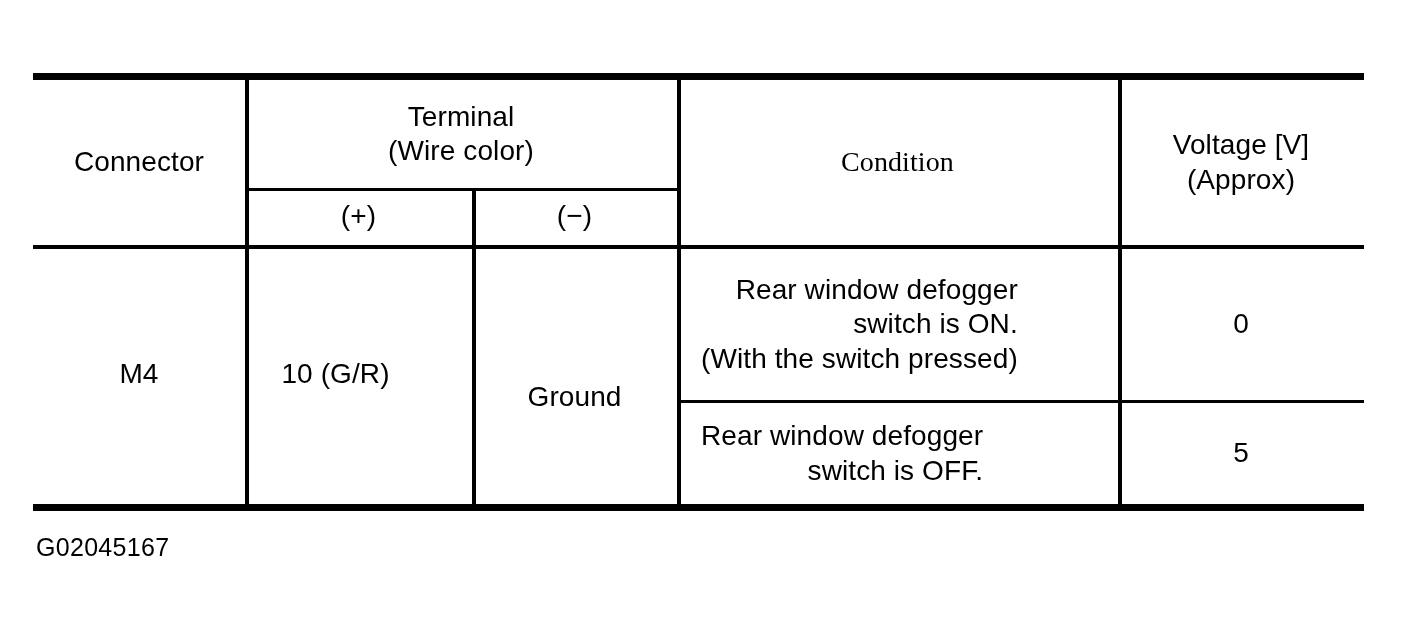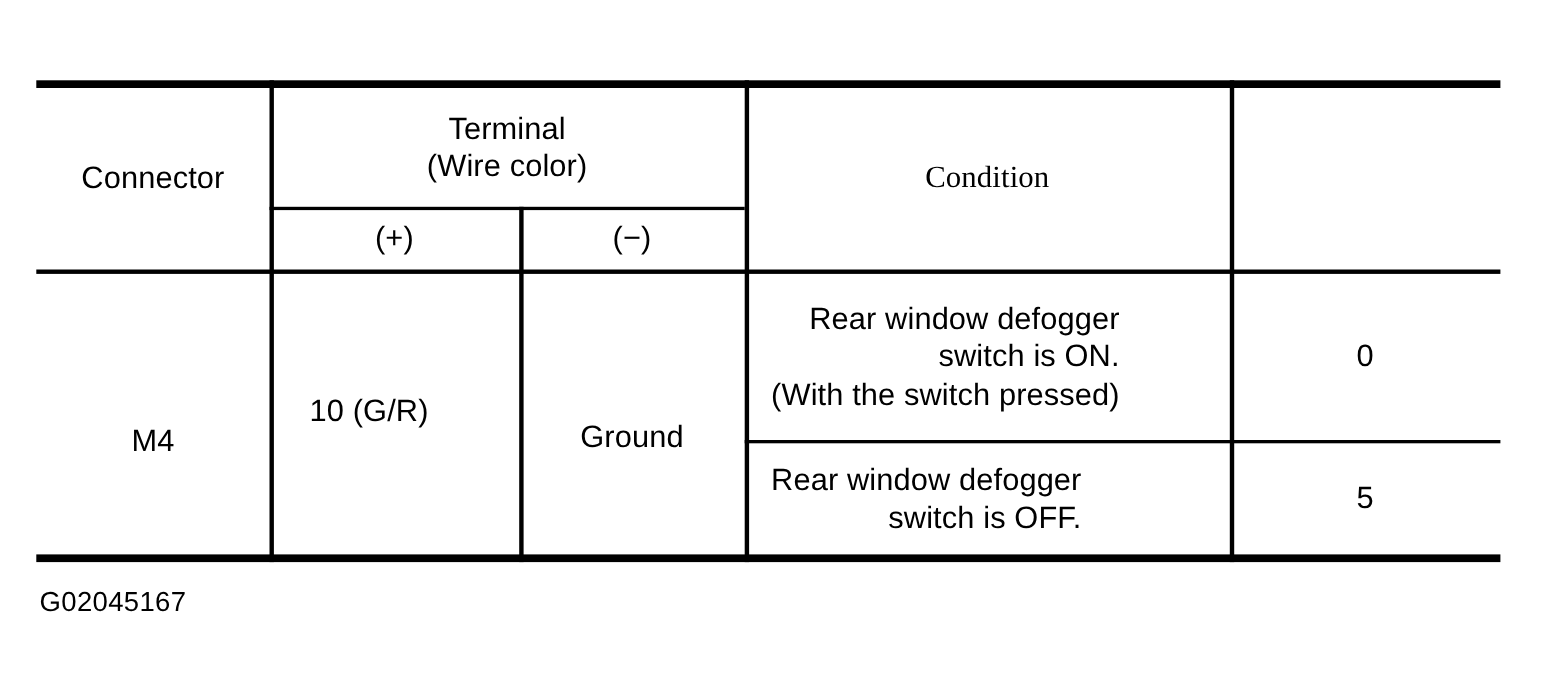--- a/index.html
+++ b/index.html
@@ -105,22 +105,24 @@
 
     <div class="cell" style="left:212px; top:7px; width:432px; height:108px;">Terminal
 (Wire color)</div>
 
     <div class="cell" style="left:212px; top:115px; width:227px; height:57px;">(+)</div>
 
     <div class="cell" style="left:439px; top:115px; width:205px; height:57px;">(−)</div>
 
     <div class="cell" style="left:644px; top:7px; width:441px; height:165px;font-family:Liberation Serif, serif;">Condition</div>
 
+    <div class="cell" style="left:1085px; top:7px; width:246px; height:165px;">Voltage [V]
+(Approx)</div>
 
-    <div class="cell" style="left:0; top:172px; width:212px; height:259px;margin-top:27px;">M4</div>
+    <div class="cell" style="left:0; top:172px; width:212px; height:259px;">M4</div>
 
     <div class="cell" style="left:212px; top:172px; width:181px; height:259px;">10 (G/R)</div>
 
     <div class="cell" style="left:439px; top:172px; width:205px; height:305px;border-radius:16px;">Ground</div>
 
     <div class="cell left" style="left:668px; top:176px; width:417px; height:151px;">Rear window defogger
 switch is ON.
 (With the switch pressed)</div>
 
     <div class="cell" style="left:1085px; top:176px; width:246px; height:151px;">0</div>

